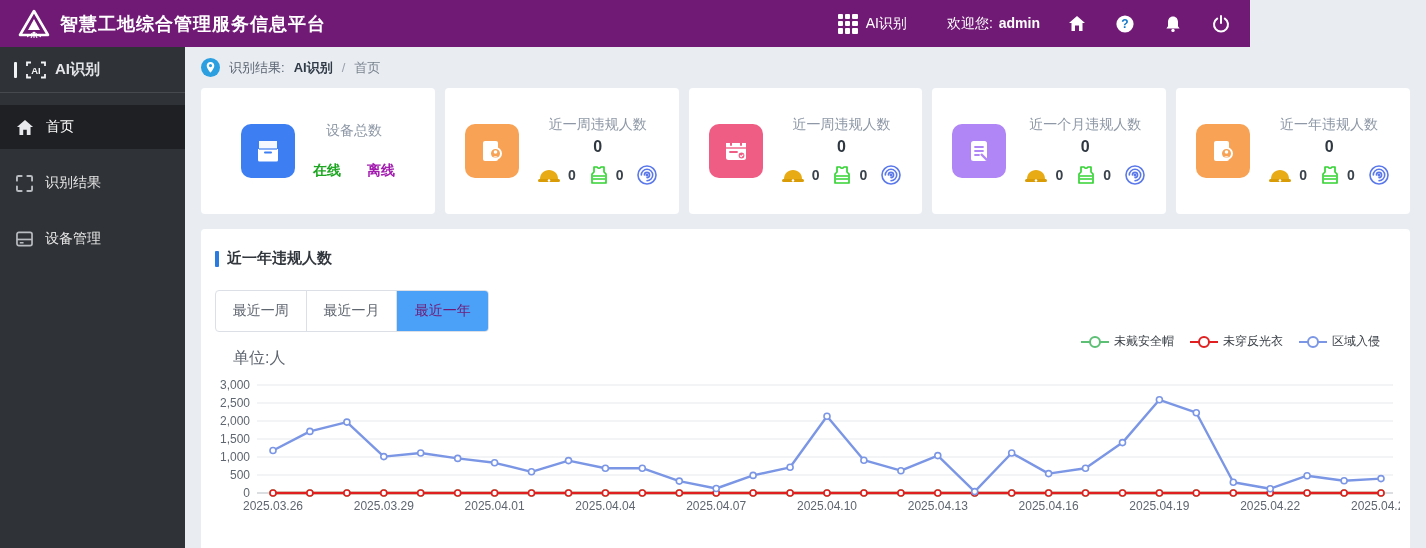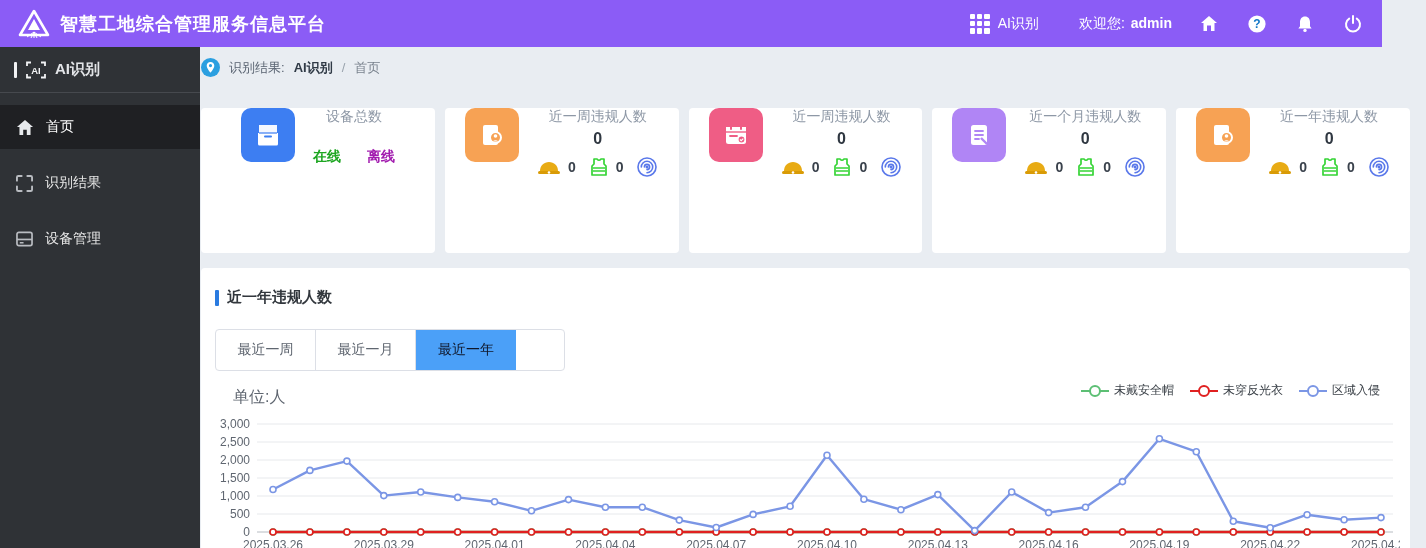--- a/index.html
+++ b/index.html
@@ -1,75 +1,75 @@
 <!DOCTYPE html>
 <html><head>
 <meta charset="utf-8">
 <style>
   * { margin:0; padding:0; box-sizing:border-box; }
   html,body { width:1426px; height:548px; overflow:hidden;
     font-family:"Liberation Sans","DejaVu Sans",sans-serif; background:#e9edf2; }
 
   
-  .header { position:absolute; top:0; left:0; width:1382px; height:47px;
-    background:#8b5cf6; display:flex; align-items:center; color:#fff; z-index:20; }
+  .header { position:absolute; top:0; left:0; width:1250px; height:47px;
+    background:#701a75; display:flex; align-items:center; color:#fff; z-index:20; }
   .logo { margin-left:14px; width:40px; height:34px; display:flex; align-items:center; justify-content:center; }
   .app-title { font-size:18px; font-weight:bold; letter-spacing:1px; margin-left:6px; }
   .header-right { margin-left:auto; display:flex; align-items:center; gap:26px; margin-right:18px; }
   .app-switch { display:flex; align-items:center; gap:8px; font-size:14px; cursor:pointer; }
   .grid-icon { width:20px; height:20px; display:grid; grid-template-columns:repeat(3,1fr);
     grid-template-rows:repeat(3,1fr); gap:2px; }
   .grid-icon span { background:#fff; border-radius:1px; }
   .welcome { font-size:14px; margin-left:14px; }
   .welcome b { margin-left:6px; }
   .hicon { width:22px; height:22px; display:flex; align-items:center; justify-content:center; cursor:pointer; }
 
   
-  .sidebar { position:absolute; top:47px; left:0; width:200px; height:501px;
+  .sidebar { position:absolute; top:47px; left:0; width:185px; height:501px;
     background:#2f3236; color:#e3e5e8; }
   .sb-head { height:46px; display:flex; align-items:center; gap:9px; padding-left:14px;
     border-bottom:1px solid #46494e; font-size:15px; font-weight:bold; }
   .sb-bar { width:3px; height:16px; background:#f2f3f5; border-radius:1px; }
   .sb-item { height:44px; display:flex; align-items:center; gap:12px; padding-left:16px;
     font-size:14px; cursor:pointer; color:#e5e5e5; margin-top:12px; }
   .sb-item.active { background:#1f2023; color:#fff; }
   .sb-item svg { flex:0 0 auto; }
 
   
   .content { position:absolute; left:185px; top:47px; width:1241px; height:501px; padding:0 16px; }
   .breadcrumb { height:41px; display:flex; align-items:center; gap:9px; font-size:13px; color:#5a6472; }
   .breadcrumb .sec { font-weight:bold; color:#303a46; }
   .breadcrumb .sep { color:#9aa3ad; }
   .breadcrumb .page { color:#79828d; }
 
   
   .cards { display:flex; gap:10px; }
-  .card { flex:1 1 0; height:145px; background:#fff; border-radius:4px;
-    display:flex; align-items:flex-start; justify-content:center; gap:18px;margin-top:20px; }
+  .card { flex:1 1 0; height:126px; background:#fff; border-radius:4px;
+    display:flex; align-items:center; justify-content:center; gap:18px; }
   .card-icon { width:54px; height:54px; border-radius:10px; display:flex;
     align-items:center; justify-content:center; }
   .card-col { display:flex; flex-direction:column; align-items:center; gap:6px; }
   .card-title { font-size:14px; color:#8e98a6; }
   .card-value { font-size:16px; font-weight:bold; color:#2f3741; line-height:14px; }
   .dev-status { display:flex; gap:26px; font-size:14px; font-weight:bold; margin-top:16px; }
   .online { color:#1ea622; } .offline { color:#a21caf; }
   .mini-row { display:flex; align-items:center; gap:7px; margin-top:4px; }
   .mini-num { font-size:14px; font-weight:bold; color:#3a424c; margin-right:6px; }
 
   
   .panel { margin-top:15px; background:#fff; border-radius:4px; height:330px; padding:20px 14px 0 14px; position:relative; }
   .panel-title { display:flex; align-items:center; gap:8px; font-size:15px; font-weight:bold; color:#32373d; }
   .title-bar { width:4px; height:16px; background:#2a7be0; border-radius:1px; }
-  .tabs { display:flex; margin-top:22px; width:350px; border:1px solid #dcdfe6; border-radius:4px; overflow:hidden; background:#fff; }
+  .tabs { display:flex; margin-top:22px; width:274px; border:1px solid #dcdfe6; border-radius:4px; overflow:hidden; background:#fff; }
   .tab { width:100px; height:40px; display:flex; align-items:center; justify-content:center;
     font-size:14px; color:#5f6670; cursor:pointer; border-right:1px solid #dcdfe6; }
   .tab:last-child { border-right:none; }
-  .tab.active { background:#4ba0f8; color:#0f172a; }
+  .tab.active { background:#4ba0f8; color:#701a75; }
   .unit-label { font-size:16px; color:#5f6670; margin:16px 0 2px 18px; }
-  .legend { position:absolute; right:30px; top:114px; display:flex; gap:16px; align-items:center; }
+  .legend { position:absolute; right:30px; top:104px; display:flex; gap:16px; align-items:center; }
   .legend-item { display:flex; align-items:center; gap:5px; font-size:12px; color:#3a4047; cursor:pointer; }
   .chart-wrap { width:1200px; }
   .chart-wrap svg text { font-family:"Liberation Sans","DejaVu Sans",sans-serif; }
 </style>
 </head>
 <body>
 
 <div class="header">
   <div class="logo">
     <svg width="34" height="30" viewBox="0 0 34 30">

